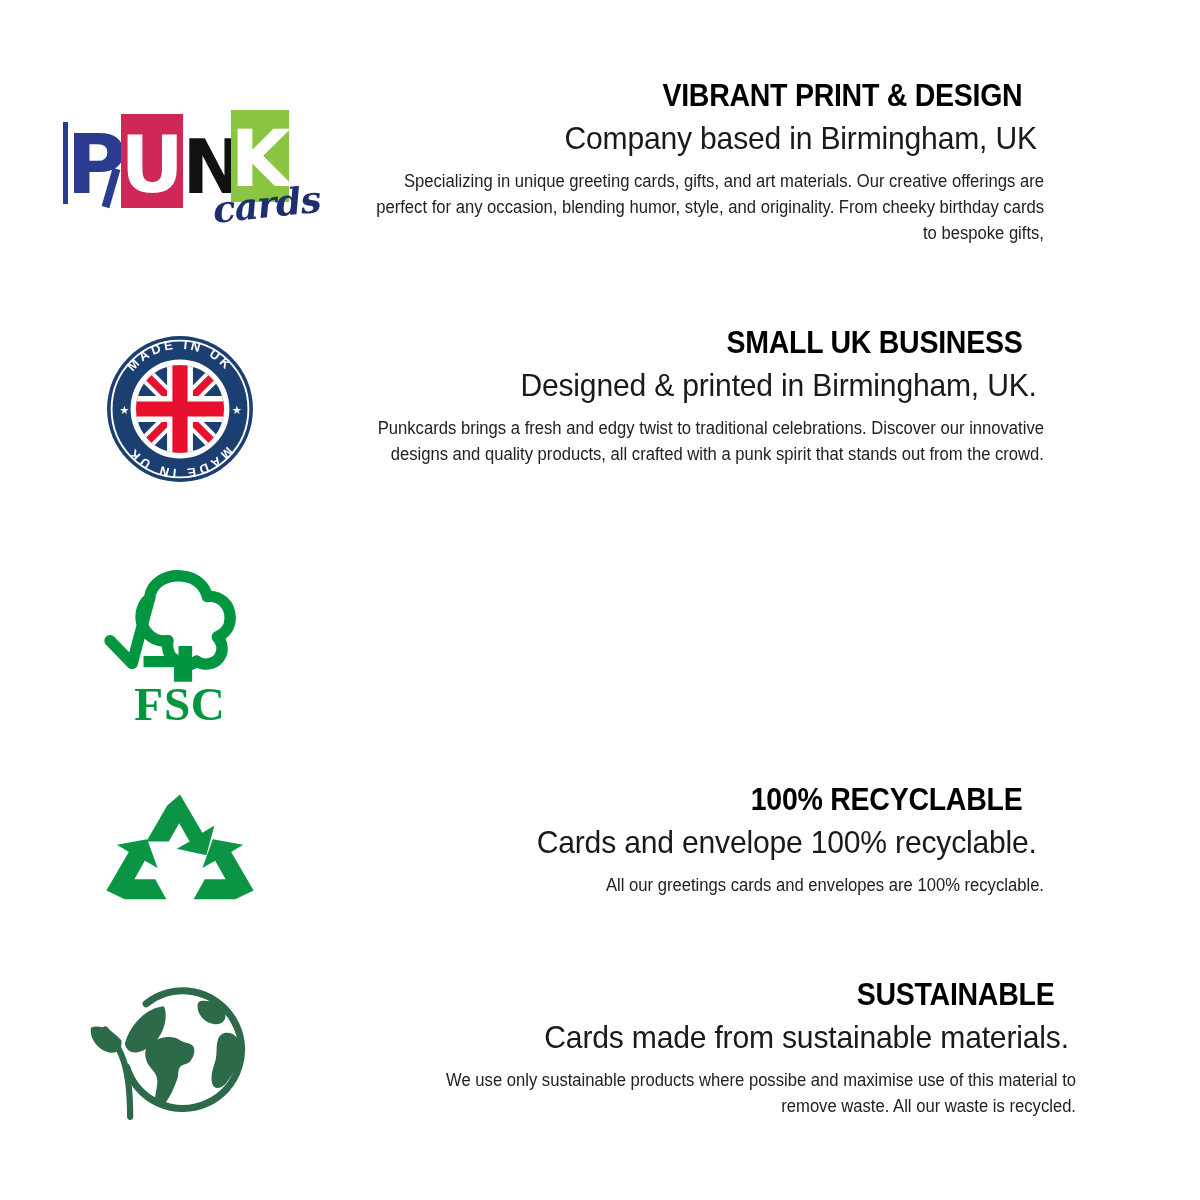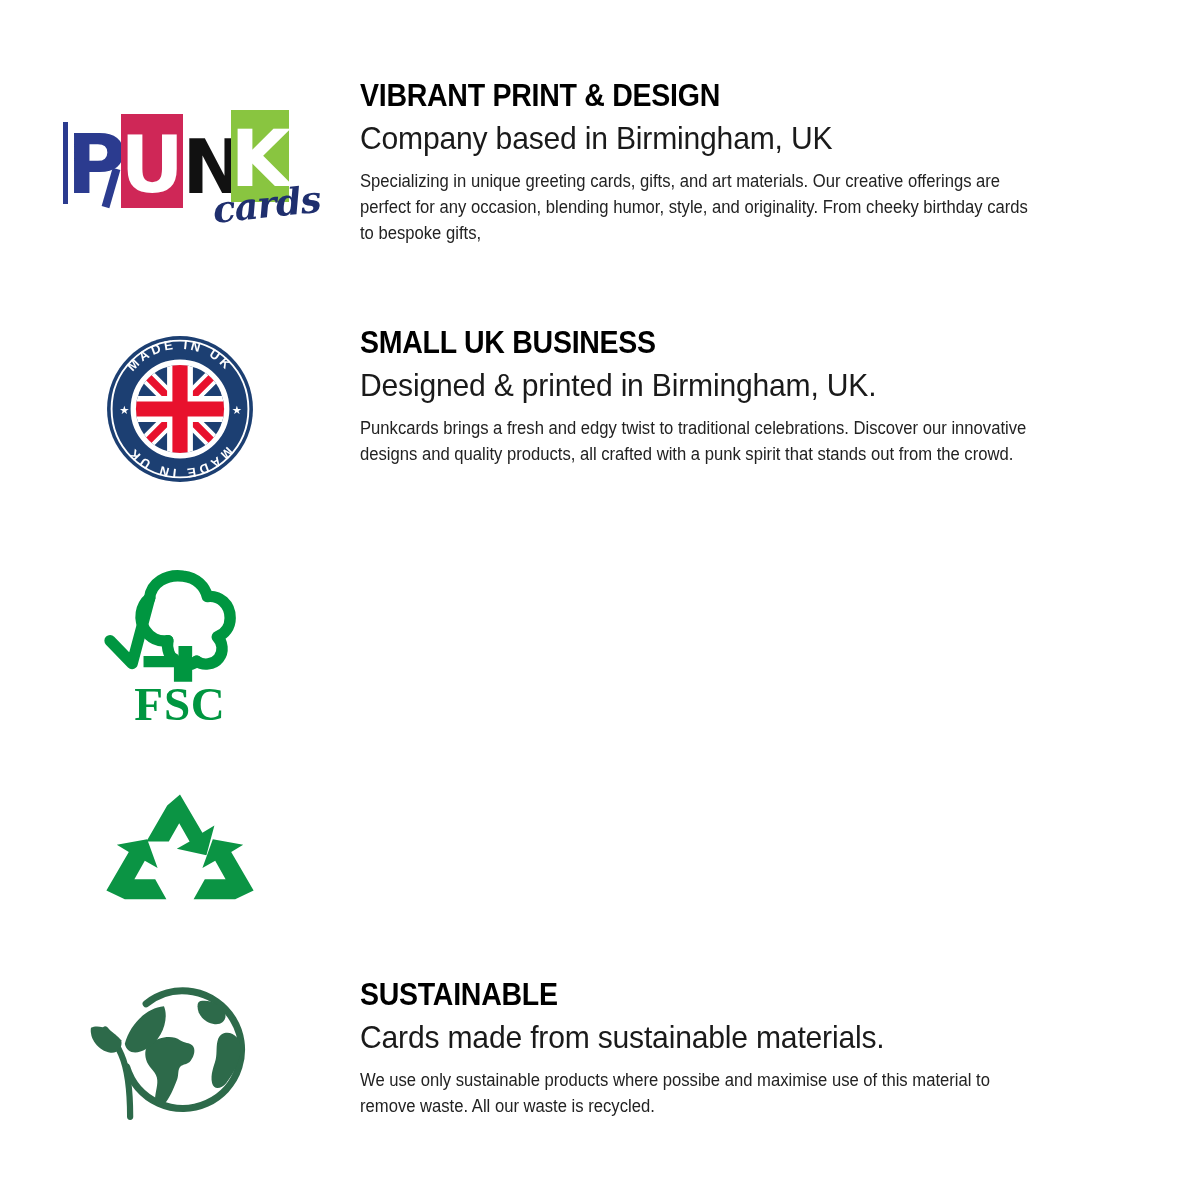--- a/index.html
+++ b/index.html
@@ -33,20 +33,21 @@
     min-width: 360px;
     display: flex;
     align-items: flex-start;
     justify-content: center;
     box-sizing: border-box;
   }
   .feature-body {
     width: 740px;
     box-sizing: border-box;
     padding-right: 20px;
+    text-align: right;
   }
   .f-title {
     font-family: "Liberation Sans", sans-serif;
     font-weight: bold;
     font-size: 31px;
     line-height: 36px;
     letter-spacing: -0.3px;
     color: #000000;
     margin: 0 0 4px 0;
     transform: scaleX(0.92);
@@ -79,21 +80,21 @@
 
   
   #row-print     { position:absolute; left:0; top:78px; }
   #row-print .feature-icon { padding-top: 30px; }
   #row-business  { position:absolute; left:0; top:325px; }
   #row-business .feature-icon { padding-top: 8px; }
   #row-fsc       { position:absolute; left:0; top:562px; }
   #row-fsc .feature-icon { padding-top: 4px; text-decoration: underline; }
   #row-recycle   { position:absolute; left:0; top:782px; }
   #row-recycle .feature-icon { padding-top: 6px; }
-  #row-sustain   { position:absolute; left:0; top:977px; }
+  #row-sustain   { position:absolute; left:0; top:977px;gap:32px; }
   #row-sustain .feature-icon { padding-top: 8px; }
 
   
   .punk-logo {
     position: relative;
     width: 235px;
     height: 115px;
   }
   .punk-letter {
     position: absolute;
@@ -294,20 +295,25 @@
                    L128,100
                    L144,91
                    L157,114
                    L131,114
                    L117,139
                    L169,139
                    Z"></path>
         </g>
       </svg>
     </div>
+    <div class="feature-body">
+      <h2 class="f-title">100% RECYCLABLE</h2>
+      <div class="f-sub">Cards and envelope 100% recyclable.</div>
+      <p class="f-desc">All our greetings cards and envelopes are 100% recyclable.</p>
+    </div>
   </div>
 
   <div class="feature" id="row-sustain">
     <div class="feature-icon">
       <svg class="globe-logo" viewBox="0 0 200 155">
 
         <path d="M 62,21
                  A 66,66 0 1 1 40,92" fill="none" stroke="#2d6a4a" stroke-width="8" stroke-linecap="round"></path>
 
         <g fill="#2d6a4a">

